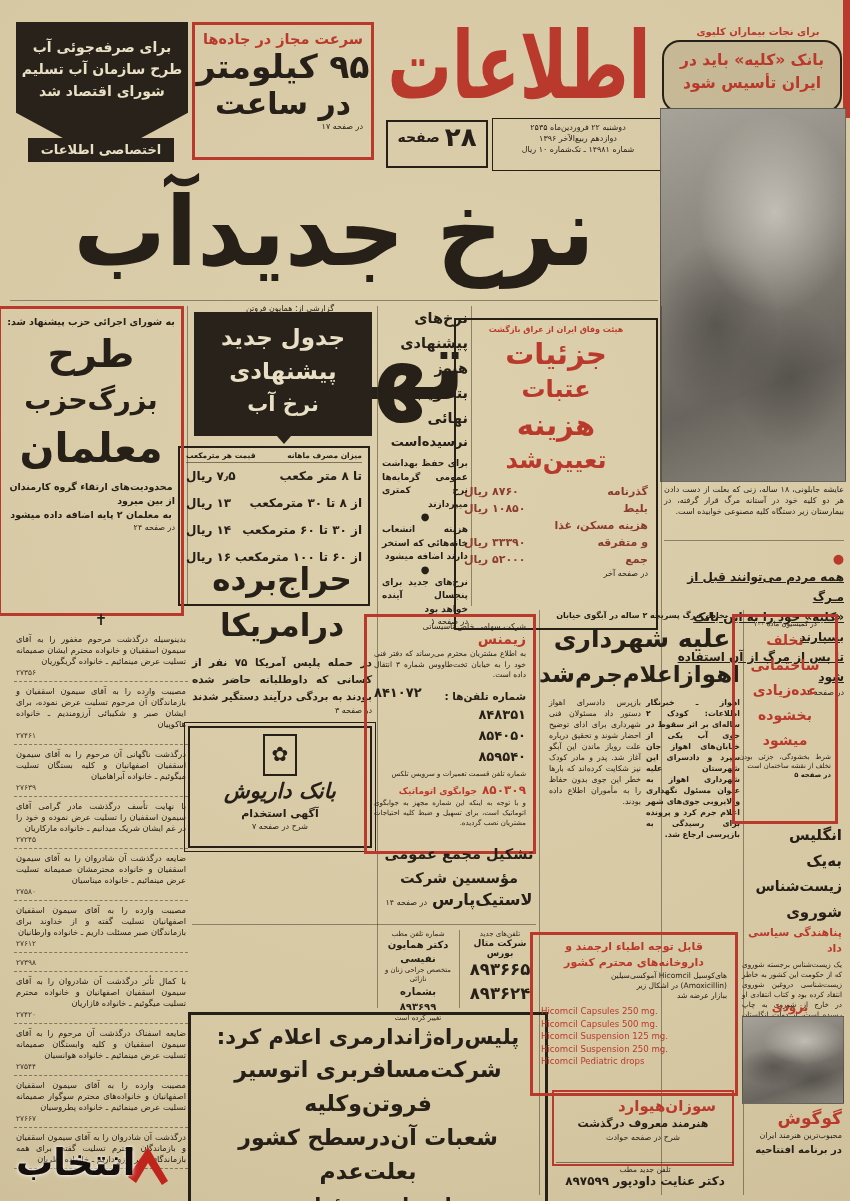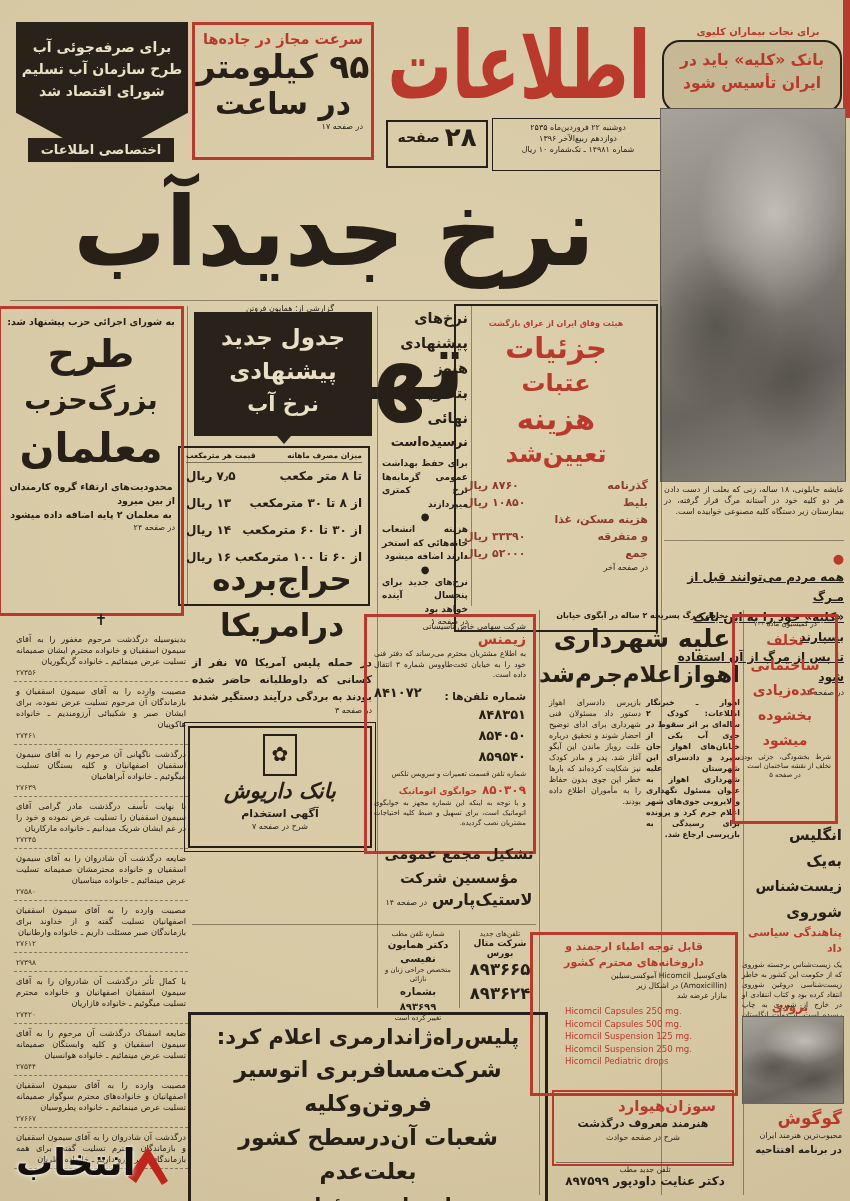--- a/index.html
+++ b/index.html
@@ -84,21 +84,21 @@
   <div class="abs h-rule" style="right:192px;top:300px;width:648px;"></div>
   <div class="abs tiny c" style="right:480px;top:303px;width:160px;">گزارشی از: همایون فروتن</div>
 
   <div class="abs v-rule" style="right:188px;top:306px;height:889px;"></div>
   <div class="abs v-rule" style="right:378px;top:306px;height:300px;"></div>
   <div class="abs v-rule" style="right:472px;top:306px;height:702px;"></div>
   <div class="abs v-rule" style="right:310px;top:610px;height:585px;"></div>
   <div class="abs v-rule" style="right:106px;top:610px;height:585px;"></div>
   <div class="abs v-rule" style="right:662px;top:306px;height:300px;"></div>
 
-  <div class="abs inkbox" style="right:192px;top:304px;width:184px;height:300px;padding:12px 8px;">
+  <div class="abs inkbox" style="right:192px;top:318px;width:184px;height:300px;padding:4px 8px;">
     <div class="red tiny c b">هیئت وفاق ایران از عراق بازگشت</div>
     <div class="red b c" style="font-size:29px;line-height:38px;">جزئیات</div>
     <div class="red b c" style="font-size:24px;line-height:33px;">عتبات</div>
     <div class="red b c" style="font-size:29px;line-height:38px;">هزینه</div>
     <div class="red b c" style="font-size:24px;line-height:33px;">تعیین‌شد</div>
     <div style="margin-top:6px;">
       <div style="font-size:11px;line-height:17px;color:#8a3b2e;">
         <span class="b">گذرنامه</span>
         <span class="b" style="float:left;">۸۷۶۰ ریال</span>
       </div>
@@ -223,21 +223,21 @@
   </div>
 
   <div class="abs redbox c" style="right:12px;top:614px;width:92px;height:198px;padding:3px 4px;">
     <div style="font-size:7px;">در کمیسیون ماده ۱۰۰</div>
     <div class="red b" style="font-size:14px;line-height:25px;">تخلف</div>
     <div class="red b" style="font-size:14px;line-height:25px;">ساختمانی</div>
     <div class="red b" style="font-size:14px;line-height:25px;">عده‌زیادی</div>
     <div class="red b" style="font-size:14px;line-height:25px;">بخشوده</div>
     <div class="red b" style="font-size:14px;line-height:25px;">میشود</div>
     <div class="j" style="font-size:6.8px;line-height:9px;">شرط بخشودگی، جزئی بودن تخلف از نقشه ساختمان است</div>
-    <div style="font-size:6.8px;text-align:center;">در صفحه ۵</div>
+    <div style="font-size:6.8px;text-align:right;font-weight:bold;">در صفحه ۵</div>
   </div>
 
   <div class="abs" style="right:8px;top:822px;width:100px;">
     <div class="b" style="font-size:15px;line-height:26px;">انگلیس</div>
     <div class="b" style="font-size:15px;line-height:26px;">به‌یک</div>
     <div class="b" style="font-size:14px;line-height:25px;">زیست‌شناس</div>
     <div class="b" style="font-size:15px;line-height:26px;">شوروی</div>
     <div class="red b" style="font-size:11px;line-height:16px;">پناهندگی سیاسی داد</div>
     <div class="j" style="font-size:7.2px;line-height:10px;margin-top:3px;">یک زیست‌شناس برجسته شوروی که از حکومت این کشور به خاطر زیست‌شناسی دروغین شوروی انتقاد کرده بود و کتاب انتقادی او در خارج از شوروی به چاپ رسیده است، از دولت انگلستان درخواست پناهندگی سیاسی کرد و حکومت انگلستان با درخواست وی موافقت کرده است.</div>
   </div>
@@ -282,21 +282,21 @@
     <div class="b" style="font-size:20px;line-height:32px;">احساس‌مسئولیت</div>
 
   </div>
 
   <div class="abs redbox" style="right:112px;top:932px;width:186px;height:150px;padding:4px 8px;">
     <div class="red b c" style="font-size:11px;line-height:16px;">قابل توجه اطباء ارجمند و</div>
     <div class="red b c" style="font-size:11px;line-height:16px;">داروخانه‌های محترم کشور</div>
     <div style="font-size:7.5px;line-height:10px;">های‌کوسیل Hicomcil آموکسی‌سیلین</div>
     <div style="font-size:7.5px;line-height:10px;">(Amoxicillin) در اشکال زیر</div>
     <div style="font-size:7.5px;line-height:10px;">ببازار عرضه شد</div>
-    <ul dir="ltr" style="margin-top:4px;padding-left:24px;">
+    <ul dir="ltr" style="margin-top:4px;">
       <li class="red" style="font-size:8.6px;line-height:12.5px;">Hicomcil Capsules 250 mg.</li>
       <li class="red" style="font-size:8.6px;line-height:12.5px;">Hicomcil Capsules 500 mg.</li>
       <li class="red" style="font-size:8.6px;line-height:12.5px;">Hicomcil Suspension 125 mg.</li>
       <li class="red" style="font-size:8.6px;line-height:12.5px;">Hicomcil Suspension 250 mg.</li>
       <li class="red" style="font-size:8.6px;line-height:12.5px;">Hicomcil Pediatric drops</li>
     </ul>
   </div>
 
   <div class="abs redbox c" style="right:116px;top:1090px;width:178px;height:68px;border-width:2px;padding-top:4px;">
     <div class="red b" style="font-size:15px;line-height:20px;padding-left:48px;">سوزان‌هیوارد</div>

